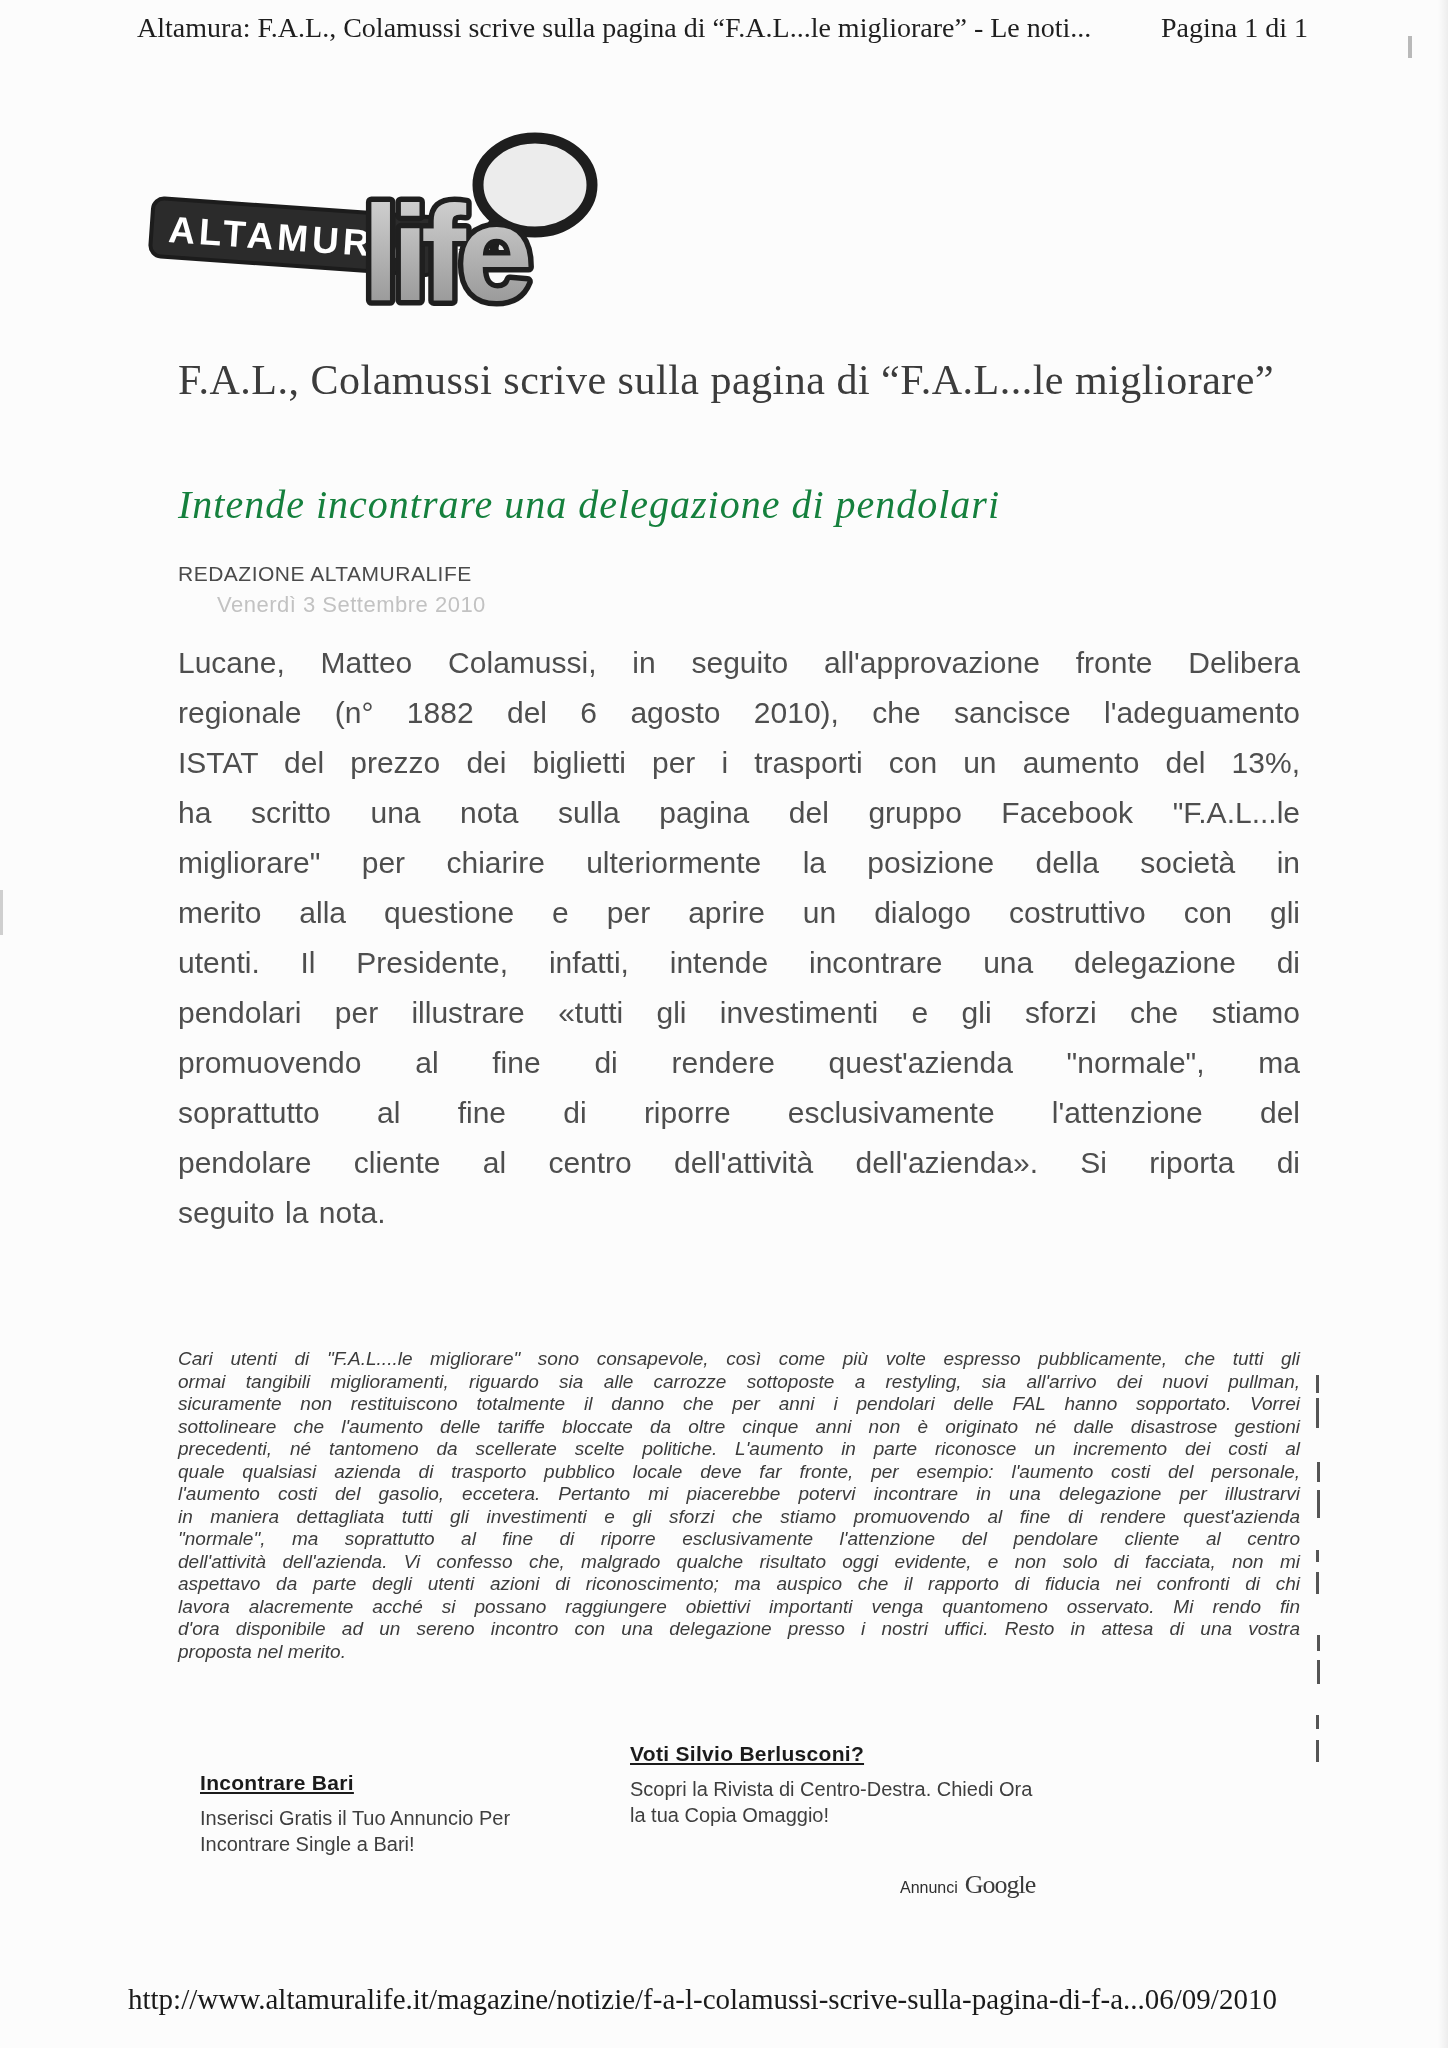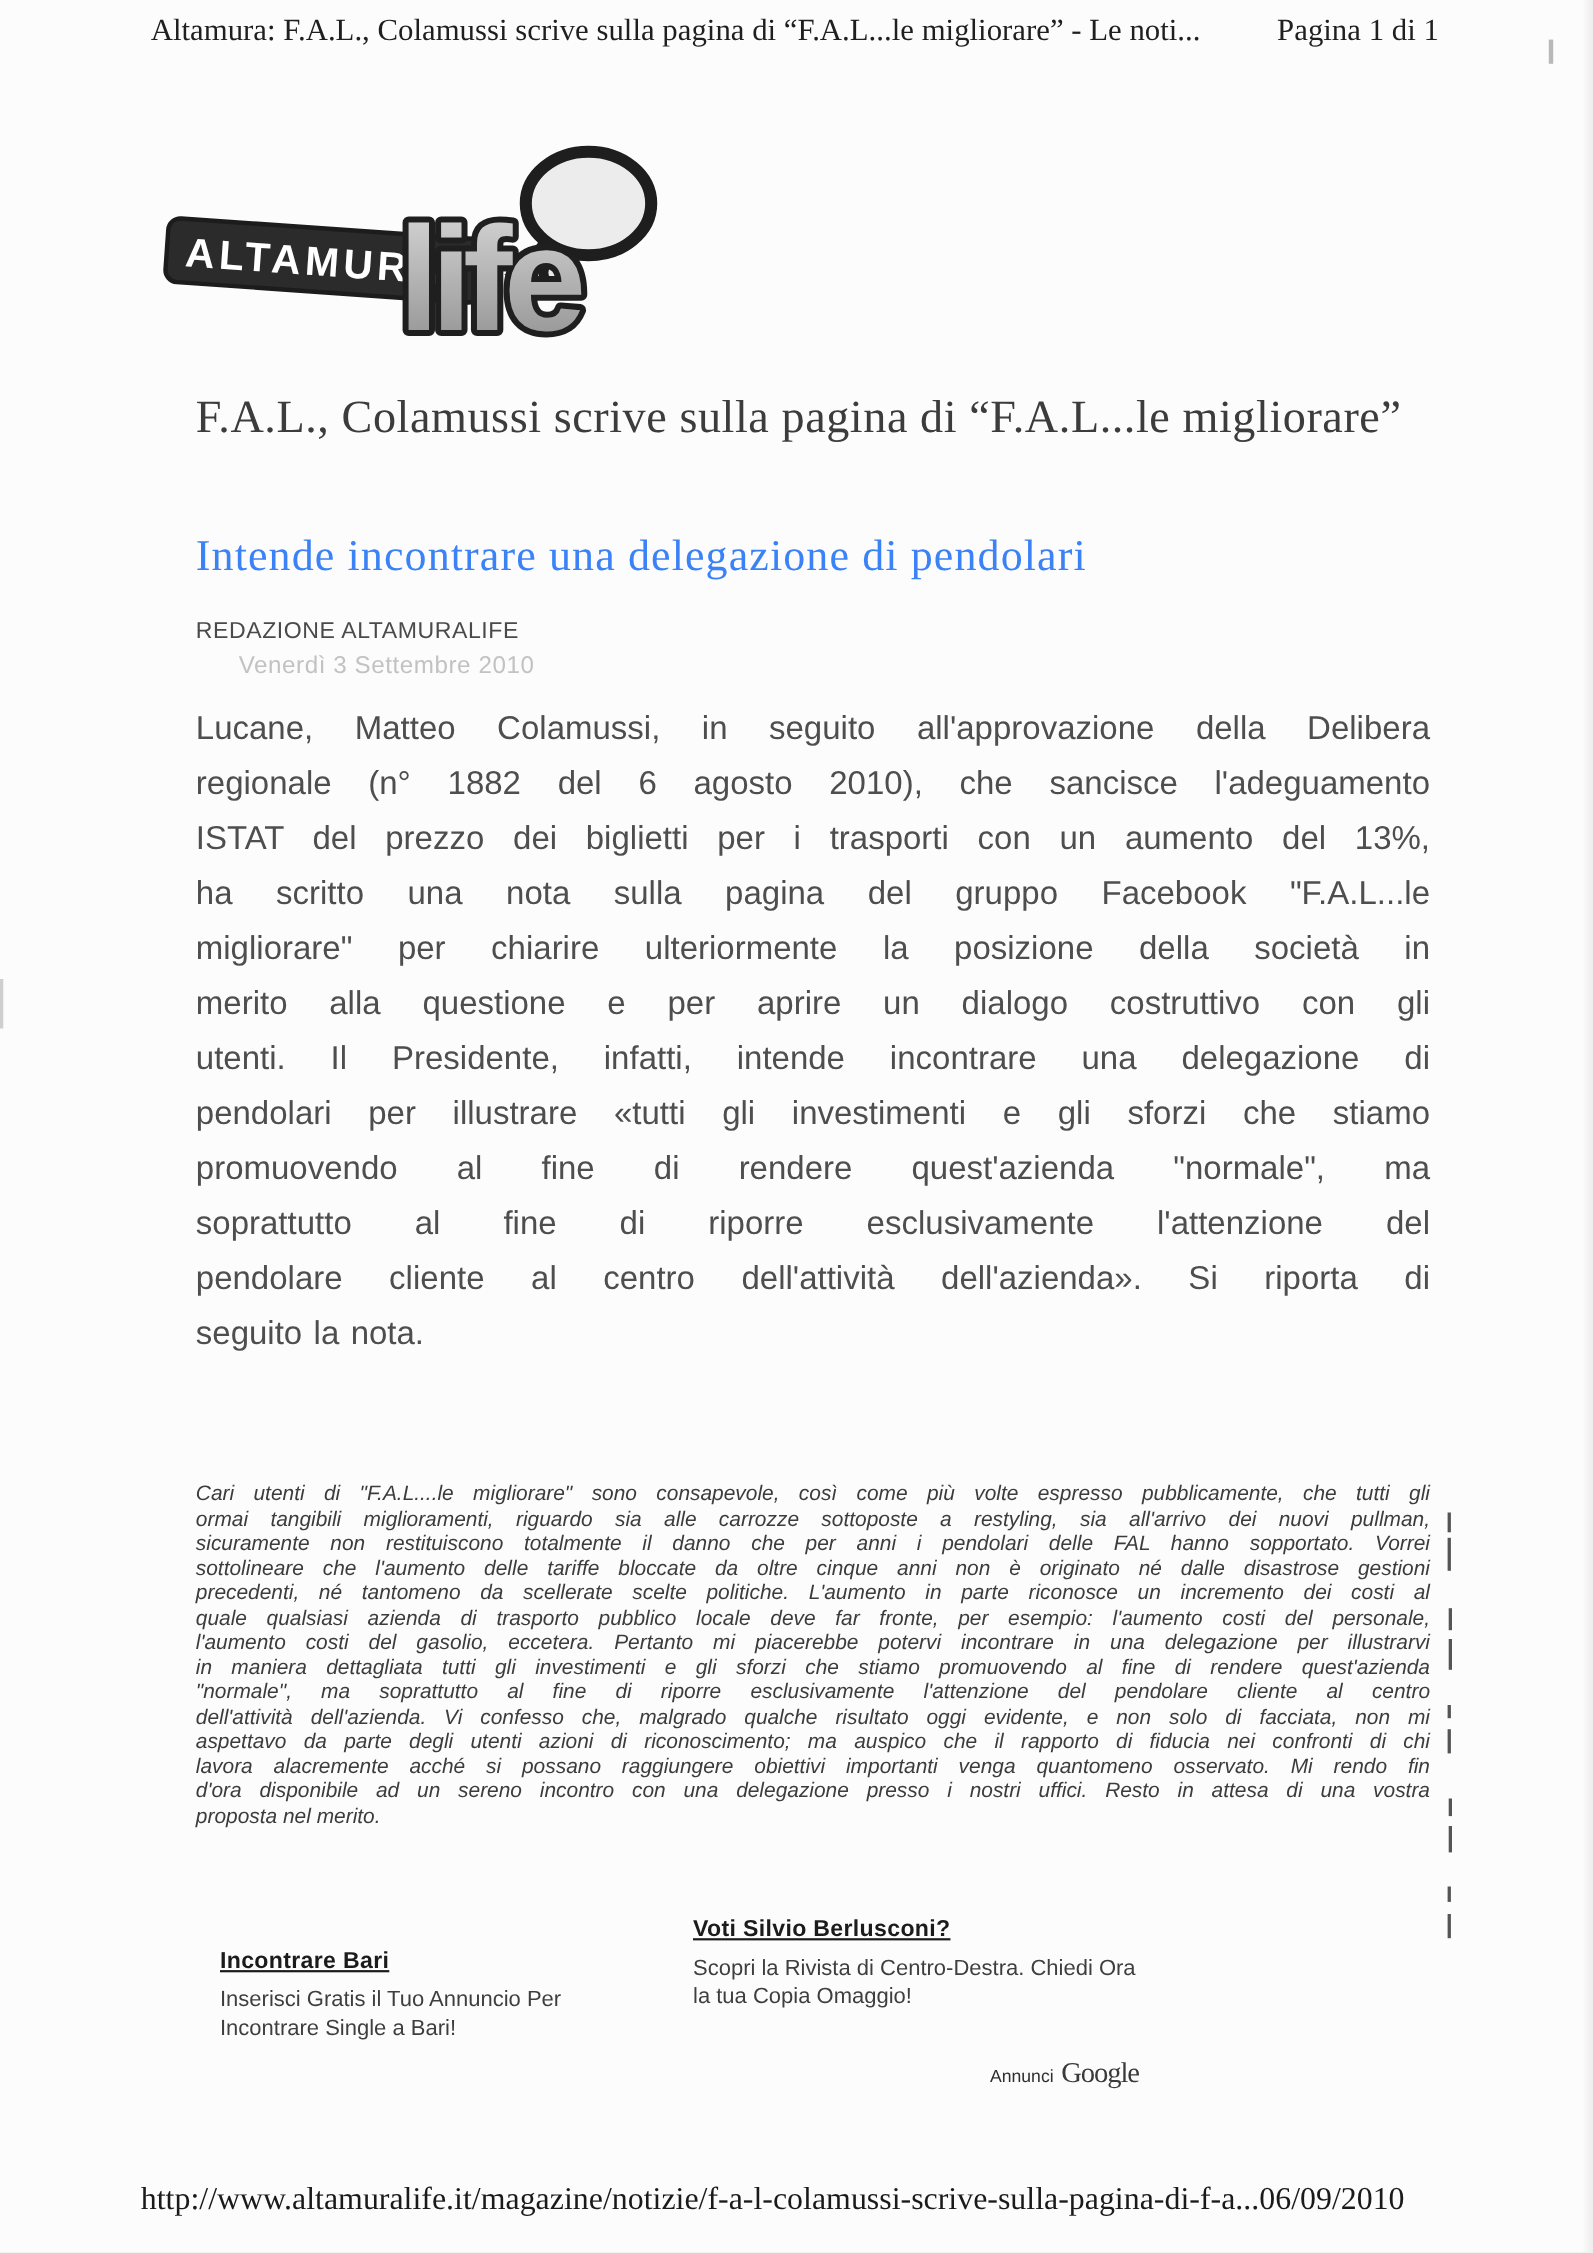--- a/index.html
+++ b/index.html
@@ -23,21 +23,21 @@
   .logo{position:absolute;left:140px;top:128px;width:470px;height:225px;}
   
   .article-title{
     position:absolute;left:178px;top:352px;width:1130px;
     font-family:"Liberation Serif",serif;font-size:42px;line-height:57px;
     color:#3c3c3c;letter-spacing:.5px;
   }
   .article-subtitle{
     position:absolute;left:178px;top:482px;width:1130px;
     font-family:"Liberation Serif",serif;font-size:40px;line-height:46px;
-    color:#3b82f6;letter-spacing:1px;
+    color:#15803d;letter-spacing:1px;font-style:italic;
   }
   .article-byline{
     position:absolute;left:178px;top:562px;
     font-size:21px;color:#4a4a4a;letter-spacing:.5px;
   }
   .article-date{
     position:absolute;left:178px;top:592px;
     font-size:22px;color:#c2c2c2;letter-spacing:.5px;margin-left:39px;
   }
   .article-body{
@@ -109,21 +109,21 @@
       <text x="222" y="172" font-family="Liberation Sans, sans-serif" font-size="135" font-weight="bold" letter-spacing="-8" fill="url(#lifeGrad)" stroke="#1f1f1f" stroke-width="11" paint-order="stroke" stroke-linejoin="round">life</text>
     </svg>
   </div>
 
   <h1 class="article-title" style="margin:0;font-weight:normal">F.A.L., Colamussi scrive sulla pagina di “F.A.L...le migliorare”</h1>
   <div class="article-subtitle">Intende incontrare una delegazione di pendolari</div>
   <div class="article-byline">REDAZIONE ALTAMURALIFE</div>
   <div class="article-date">Venerdì 3 Settembre 2010</div>
 
   <div class="article-body justify-lines">
-      <div>Lucane, Matteo Colamussi, in seguito all'approvazione della Delibera</div>
+      <div>Lucane, Matteo Colamussi, in seguito all'approvazione fronte Delibera</div>
       <div>regionale (n° 1882 del 6 agosto 2010), che sancisce l'adeguamento</div>
       <div>ISTAT del prezzo dei biglietti per i trasporti con un aumento del 13%,</div>
       <div>ha scritto una nota sulla pagina del gruppo Facebook "F.A.L...le</div>
       <div>migliorare" per chiarire ulteriormente la posizione della società in</div>
       <div>merito alla questione e per aprire un dialogo costruttivo con gli</div>
       <div>utenti. Il Presidente, infatti, intende incontrare una delegazione di</div>
       <div>pendolari per illustrare «tutti gli investimenti e gli sforzi che stiamo</div>
       <div>promuovendo al fine di rendere quest'azienda "normale", ma</div>
       <div>soprattutto al fine di riporre esclusivamente l'attenzione del</div>
       <div>pendolare cliente al centro dell'attività dell'azienda». Si riporta di</div>

